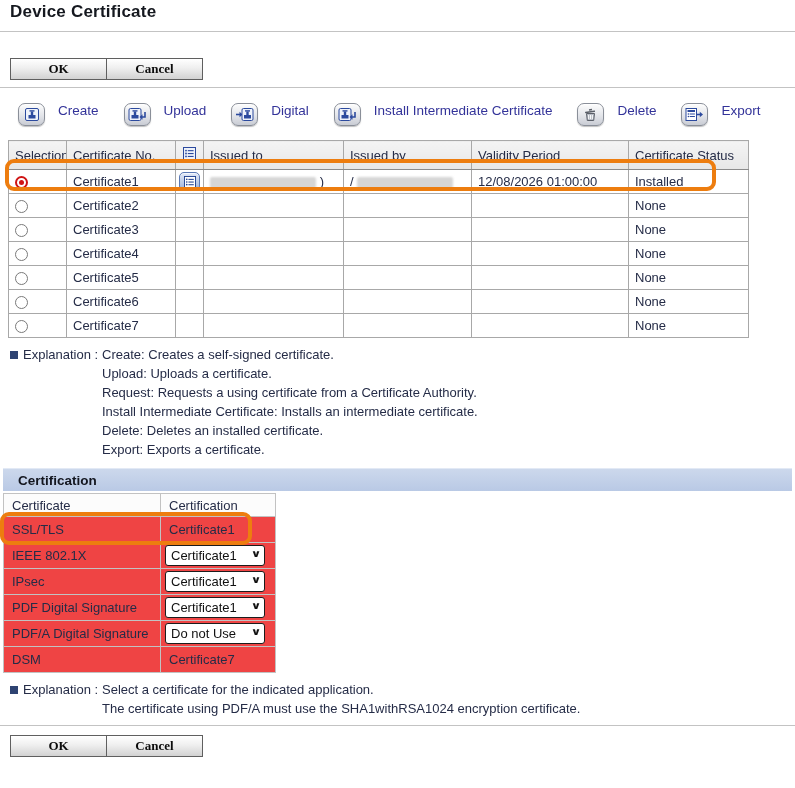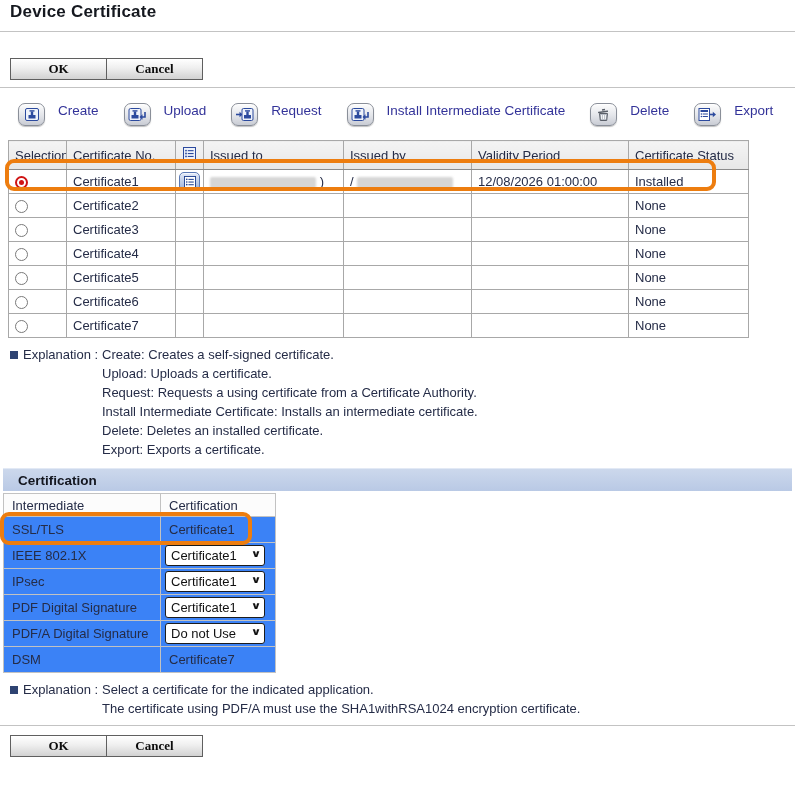--- a/index.html
+++ b/index.html
@@ -102,21 +102,21 @@
     display:flex;align-items:center;padding-left:15px;
     font-weight:bold;font-size:13.5px;color:#13161f;
   }
   .certwrap{position:relative;margin:2px 0 0 3px;width:272px;}
   .atable{width:272px;border:1px solid #bcbcbc;}
   .atable th,.atable td{
     border:1px solid #c2c2c2;padding:0 8px;text-align:left;font-weight:normal;
     font-size:13px;color:var(--text);white-space:nowrap;
   }
   .atable th{height:23px;background:#fcfcfc;}
-  .atable td{height:26px;background:#3b82f6;}
+  .atable td{height:26px;background:#ef4444;}
   .atable td.ctl{padding:0 4px;}
   .ring-cert{left:-3px;top:19px;width:252px;height:33px;}
   .selwrap{position:relative;display:inline-block;}
   select{
     -webkit-appearance:none;appearance:none;
     font-family:inherit;font-size:13px;color:#111;
     border:1px solid #1c1c1c;border-radius:3px;background:#fff;
     height:21px;width:100px;padding:0 18px 0 5px;cursor:pointer;
   }
   .chev{
@@ -169,21 +169,21 @@
       <span class="icon-btn">
         <svg width="19" height="15" viewBox="0 0 19 15">
             <path d="M1 7.5h4" stroke="#2c4a9e" stroke-width="1.6"></path>
             <path d="M4.5 4.7v5.6l3.2-2.8z" fill="#2c4a9e"></path>
             <rect x="7" y="1.5" width="11" height="12" rx="1.5" fill="#eef2fa" stroke="#2c4a9e"></rect>
             <rect x="9" y="8" width="7" height="3.5" fill="#2c4a9e"></rect>
             <rect x="11.3" y="4.5" width="2.4" height="3.5" fill="#2c4a9e"></rect>
             <rect x="10" y="3.2" width="5" height="1.4" fill="#2c4a9e"></rect>
           </svg>
       </span>
-      <span class="tool-label">Request</span>
+      <span class="tool-label">Digital</span>
     </div>
     <div class="tool">
       <span class="icon-btn">
         <svg width="19" height="15" viewBox="0 0 19 15">
             <rect x="1" y="1.5" width="12" height="12" rx="1.5" fill="#eef2fa" stroke="#2c4a9e"></rect>
             <rect x="3.5" y="8" width="7" height="3.5" fill="#2c4a9e"></rect>
             <rect x="5.8" y="4.5" width="2.4" height="3.5" fill="#2c4a9e"></rect>
             <rect x="4.5" y="3.2" width="5" height="1.4" fill="#2c4a9e"></rect>
             <path d="M17 5v5h-4" fill="none" stroke="#2c4a9e" stroke-width="1.6"></path>
             <path d="M14.5 7.2 11.5 10l3 2.8z" fill="#2c4a9e"></path>
@@ -346,21 +346,21 @@
 
   <div class="certwrap">
     <div class="ring ring-cert"></div>
     <table class="atable">
       <colgroup>
           <col style="width:157px">
           <col style="width:115px">
         </colgroup>
       <thead>
         <tr>
-          <th>Intermediate</th>
+          <th>Certificate</th>
           <th>Certification</th>
         </tr>
       </thead>
       <tbody>
         <tr>
           <td>SSL/TLS</td>
           <td>Certificate1</td>
         </tr>
         <tr>
           <td>IEEE 802.1X</td>

